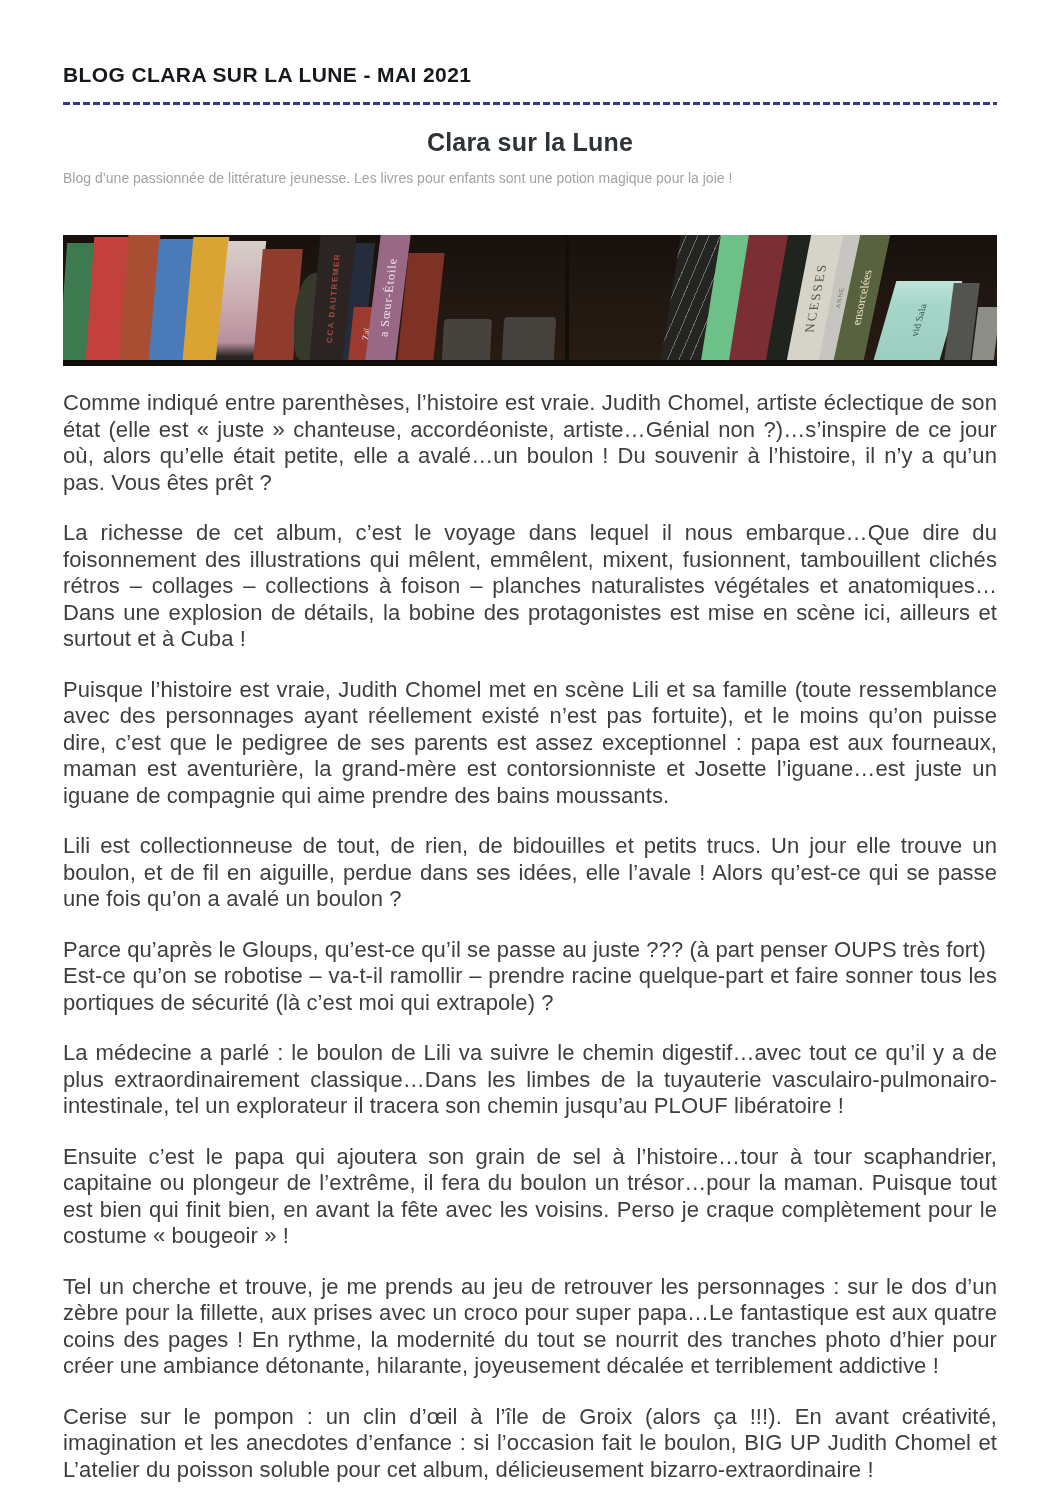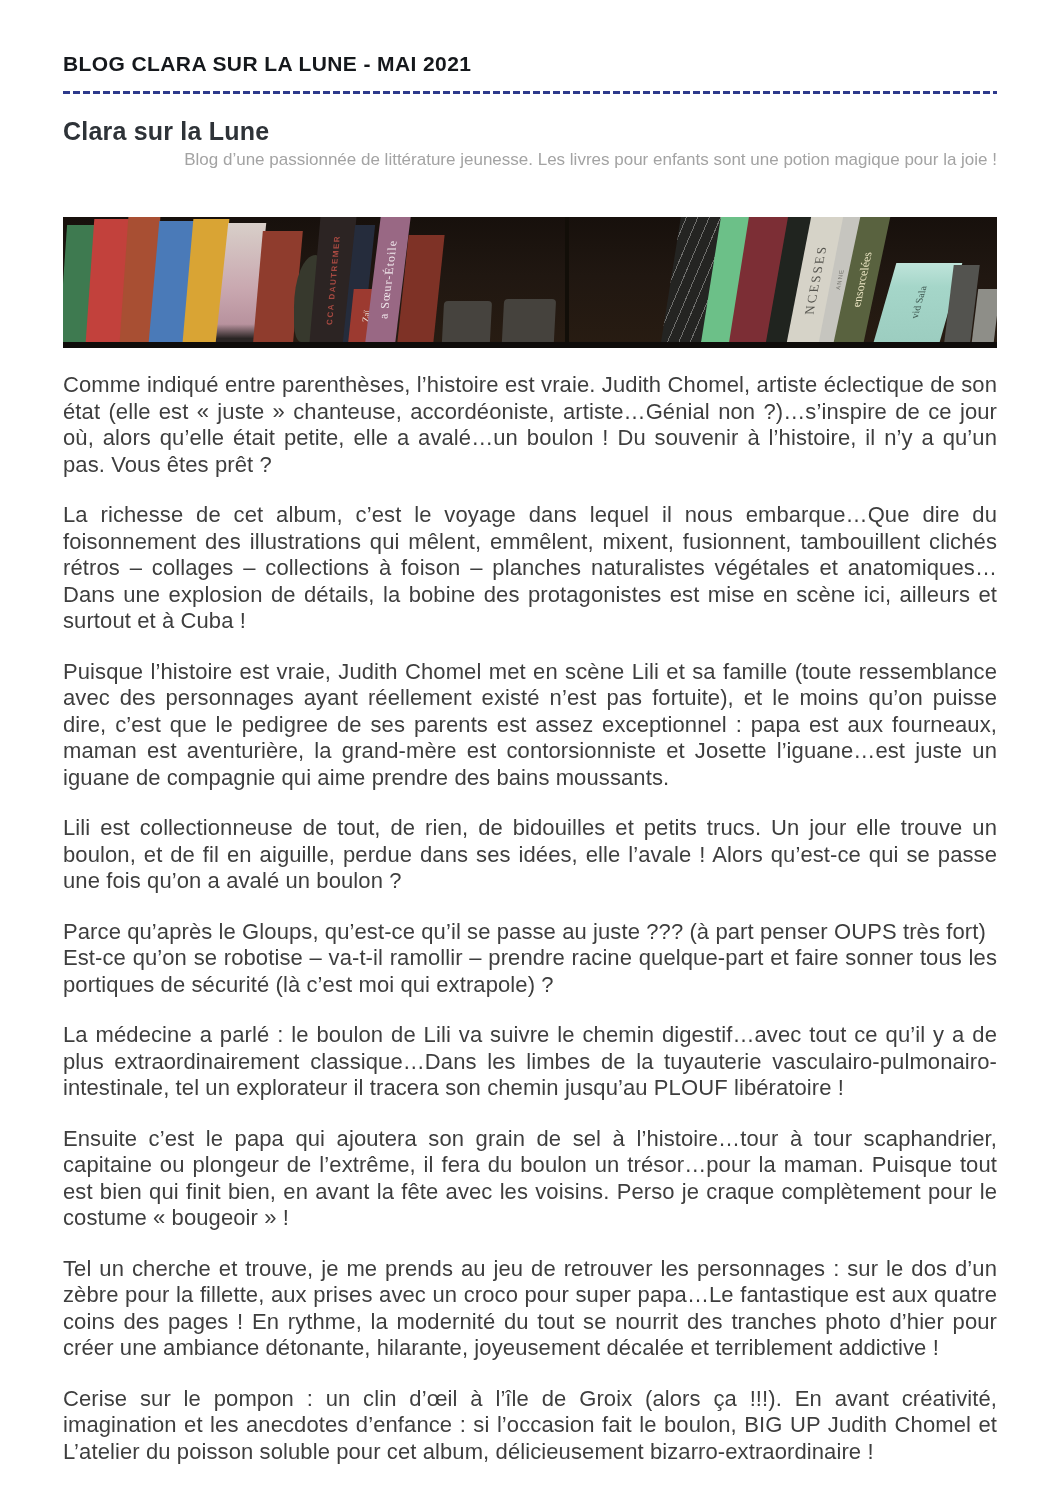--- a/index.html
+++ b/index.html
@@ -1,39 +1,39 @@
 <!DOCTYPE html>
 <html lang="fr"><head>
 <meta charset="utf-8">
 <style>
   html,body{margin:0;padding:0;}
   body{
     width:1060px;min-height:1500px;background:#ffffff;
     font-family:"Liberation Sans", sans-serif;
     -webkit-font-smoothing:antialiased;
   }
-  .page{padding:1px 63px;}
+  .page{padding:12px 63px;}
 
   
   .print-title{
     padding-top:50px;font-size:21px;line-height:26px;font-weight:700;
     color:#15181c;letter-spacing:.4px;
   }
   .dashed-rule{
     margin-top:14px;height:3px;
     background:repeating-linear-gradient(90deg,#2e3a8c 0 7px,transparent 7px 10px);
   }
 
   
   .masthead h1{
-    margin:22px 0 0;font-size:25px;line-height:30px;
+    margin:22px 0 0;text-align:center;font-size:25px;line-height:30px;
     font-weight:700;color:#2e3338;letter-spacing:.2px;
   }
   .tagline{
-    margin:2px 0 0;text-align:right;font-size:17px;line-height:24px;
+    margin:9px 0 0;text-align:left;font-size:14px;line-height:24px;
     color:#a3a3a3;
   }
 
   
   .photo{
     position:relative;height:131px;margin-top:45px;overflow:hidden;
     background:linear-gradient(180deg,#17100c 0%,#201711 45%,#281c12 100%);
   }
   .spine{position:absolute;bottom:6px;display:flex;align-items:center;justify-content:center;}
   .vtext{

